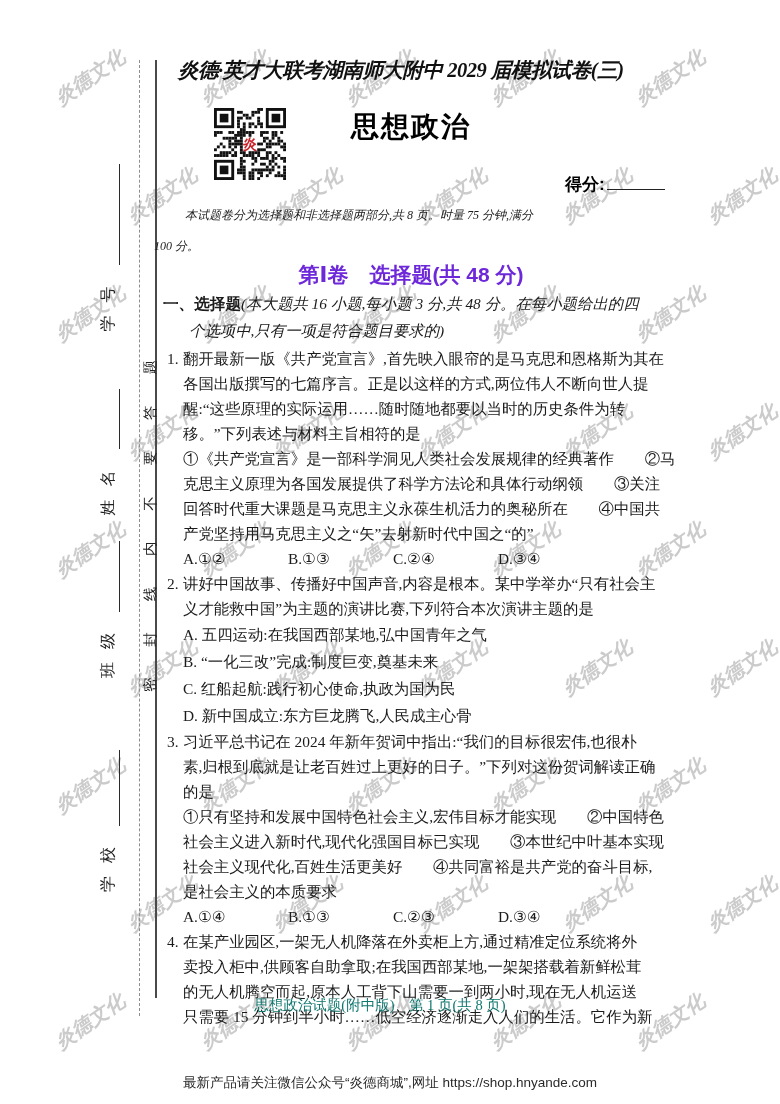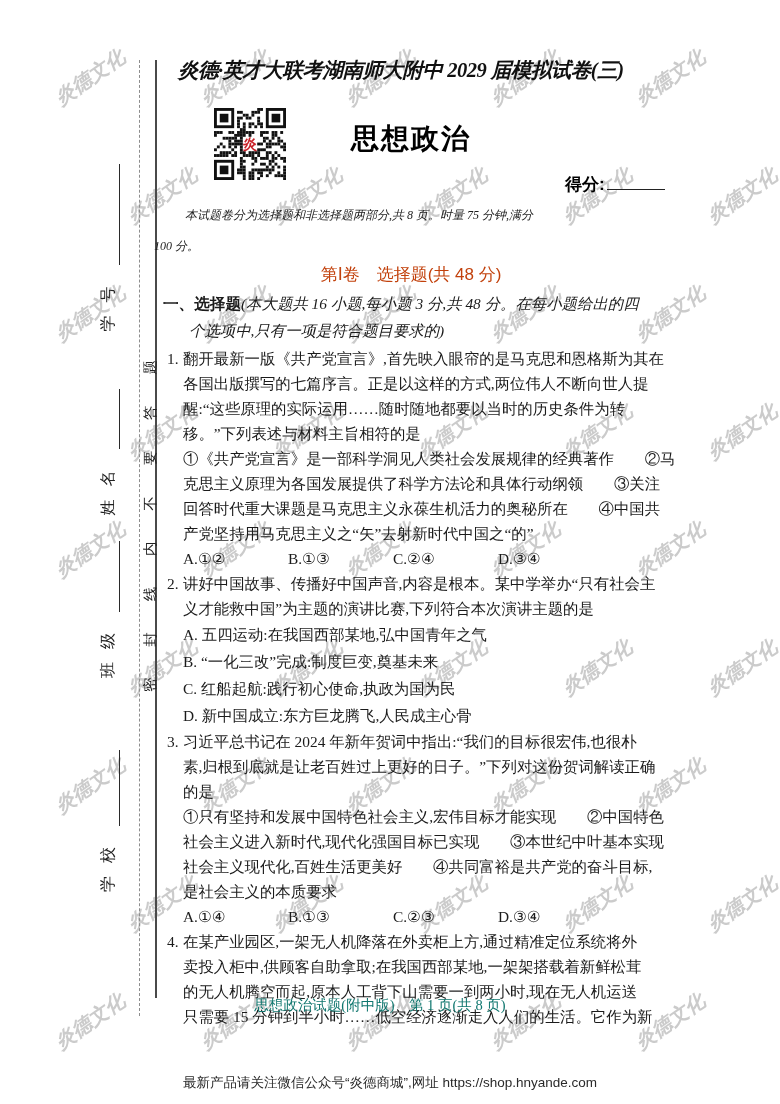--- a/index.html
+++ b/index.html
@@ -18,32 +18,32 @@
       font-size:16px;color:#222;z-index:2;}
   .mlabel{letter-spacing:13px;line-height:20px;white-space:nowrap;}
   .mline{border-bottom:1px solid #2a2a2a;height:21px;margin-left:8px;}
   .seal-rot{position:absolute;left:141px;top:692px;width:332px;height:16px;
       transform:rotate(-90deg);transform-origin:0 0;display:flex;justify-content:space-between;
       font-size:14.5px;color:#222;z-index:2;}
   
   .exam-title{position:absolute;left:178px;top:56px;z-index:3;font-weight:bold;font-style:italic;
       font-size:20.5px;letter-spacing:-0.5px;white-space:nowrap;color:#111;}
   #qr{position:absolute;left:214px;top:108px;width:72px;height:72px;z-index:3;}
-  .subject{position:absolute;left:154px;top:120px;width:514px;text-align:center;z-index:3;
+  .subject{position:absolute;left:154px;top:108px;width:514px;text-align:center;z-index:3;
       font-family:"Liberation Sans","DejaVu Sans",sans-serif;font-weight:bold;font-size:28px;
       letter-spacing:2px;color:#000;}
   .score{position:absolute;left:565px;top:173px;z-index:3;
       font-family:"Liberation Sans","DejaVu Sans",sans-serif;font-weight:bold;font-size:17px;color:#000;}
   .score-line{display:inline-block;width:58px;height:15px;border-bottom:1.5px solid #222;margin-left:2px;}
   
   .content{position:absolute;left:154px;top:200px;width:514px;z-index:3;}
   .iline{font-size:12px;line-height:31px;font-style:italic;white-space:nowrap;}
   .iline:first-child{text-indent:31px;}
-  .section-title{text-align:center;line-height:26px;font-size:17px;font-weight:normal;
-      font-family:"Liberation Sans","DejaVu Sans",sans-serif;color:#c2410c;}
+  .section-title{text-align:center;line-height:26px;font-size:21px;font-weight:bold;
+      font-family:"Liberation Sans","DejaVu Sans",sans-serif;color:#6d28d9;}
   .directions{margin-top:2px;margin-left:9px;}
   .dline{font-size:15.4px;line-height:27px;font-style:italic;white-space:nowrap;}
   .dline b{font-style:normal;font-family:"Liberation Sans","DejaVu Sans",sans-serif;
       font-weight:bold;font-size:15.6px;}
   .dline.cont{margin-left:26px;}
   #questions{margin-top:2px;}
   .question{position:relative;padding-left:29px;font-size:15.4px;line-height:25px;}
   .qnum{position:absolute;left:13px;top:0;}
   .qline{white-space:nowrap;}
   .opt-row{display:flex;}

